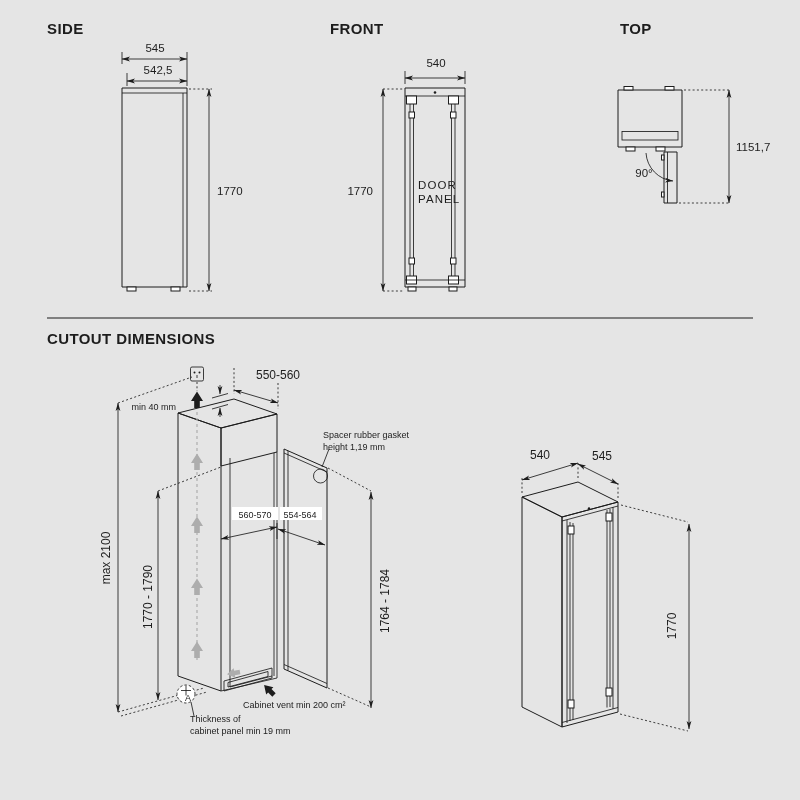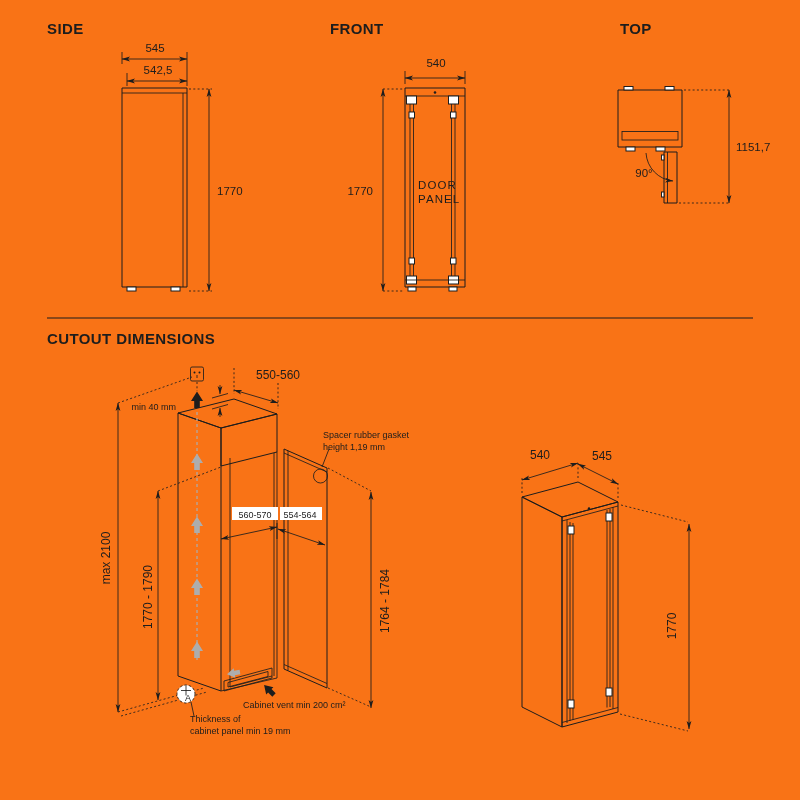--- a/index.html
+++ b/index.html
@@ -1,16 +1,16 @@
 <!DOCTYPE html>
 <html><head>
 <meta charset="utf-8">
 <style>
   html,body{margin:0;padding:0;background:#fff;}
-  .page{position:relative;width:800px;height:800px;background:#f97316;overflow:hidden;
+  .page{position:relative;width:800px;height:800px;background:#e5e5e5;overflow:hidden;
         font-family:"Liberation Sans",sans-serif;}
   svg{position:absolute;left:0;top:0;}
   text{fill:#1d1d1d;font-family:"Liberation Sans",sans-serif;}
   .t{font-size:15px;font-weight:700;letter-spacing:.4px;}
   .d{font-size:11.5px;}
   .d2{font-size:12px;}
   .s{font-size:9px;}
   .door{font-size:11.5px;letter-spacing:1.1px;}
   .ln{stroke:#1d1d1d;stroke-width:1;fill:none;}
   .lt{stroke:#1d1d1d;stroke-width:.85;fill:none;}

